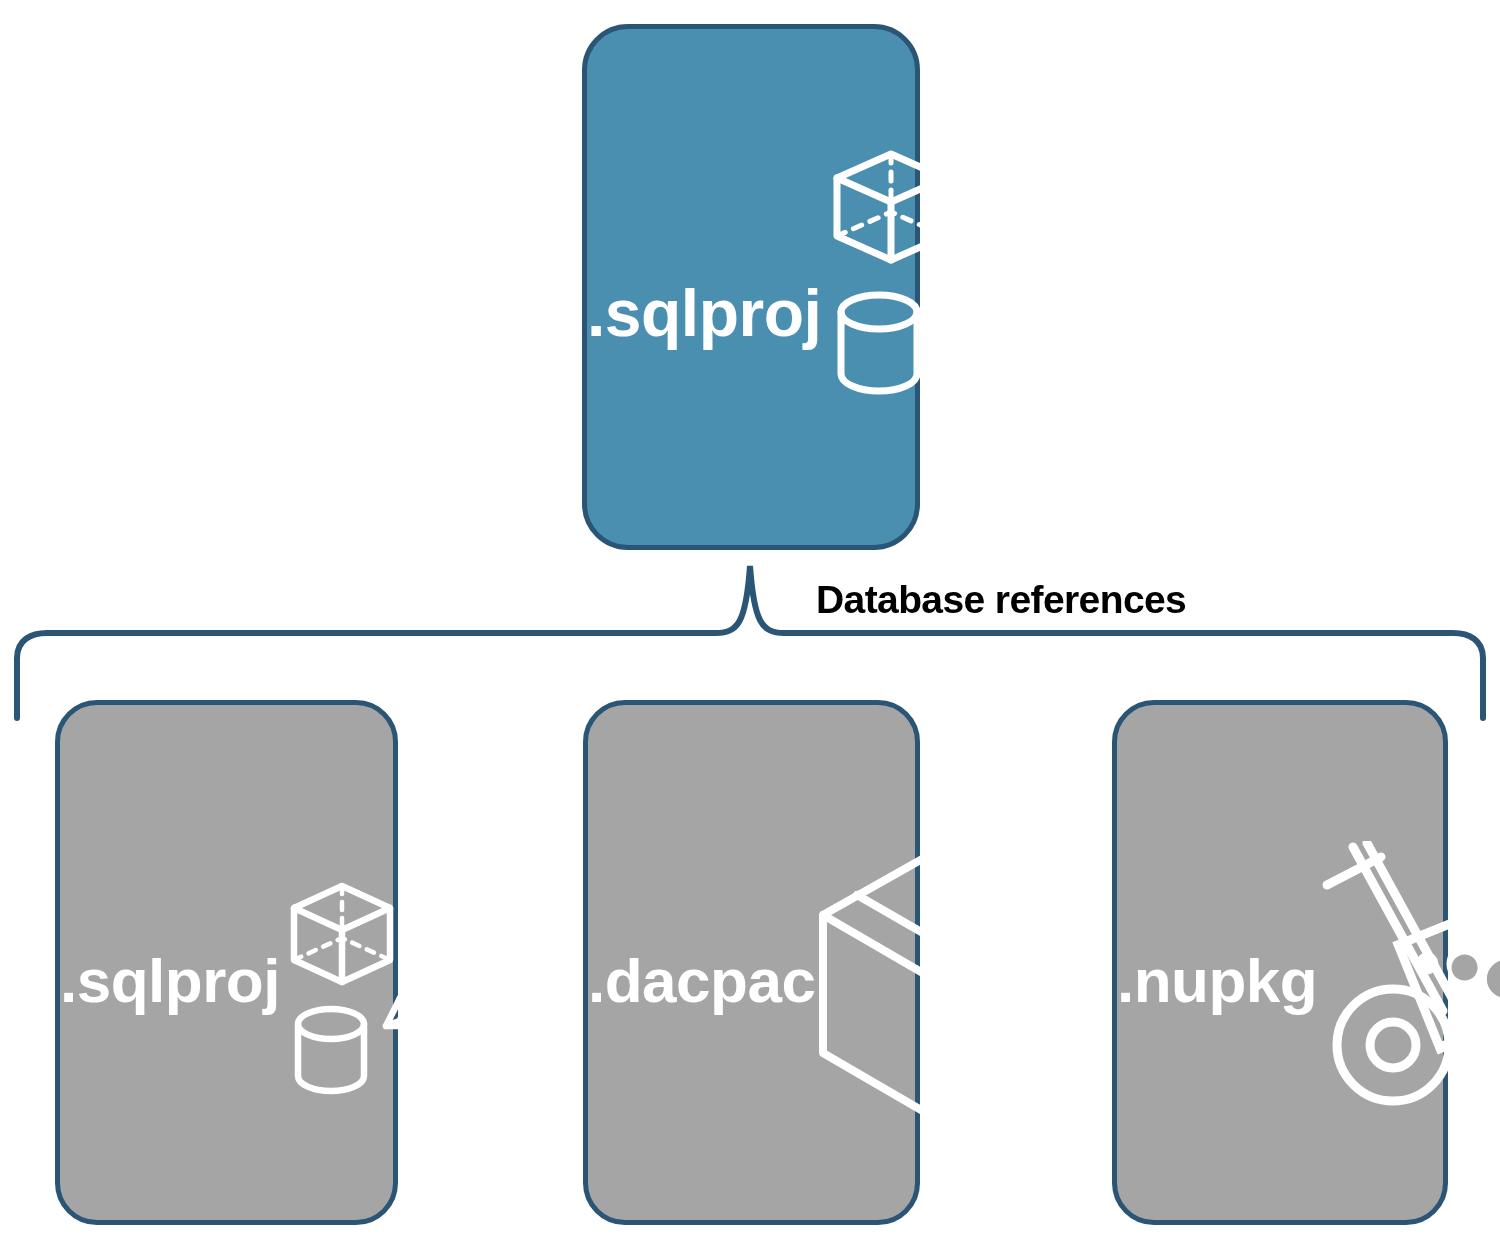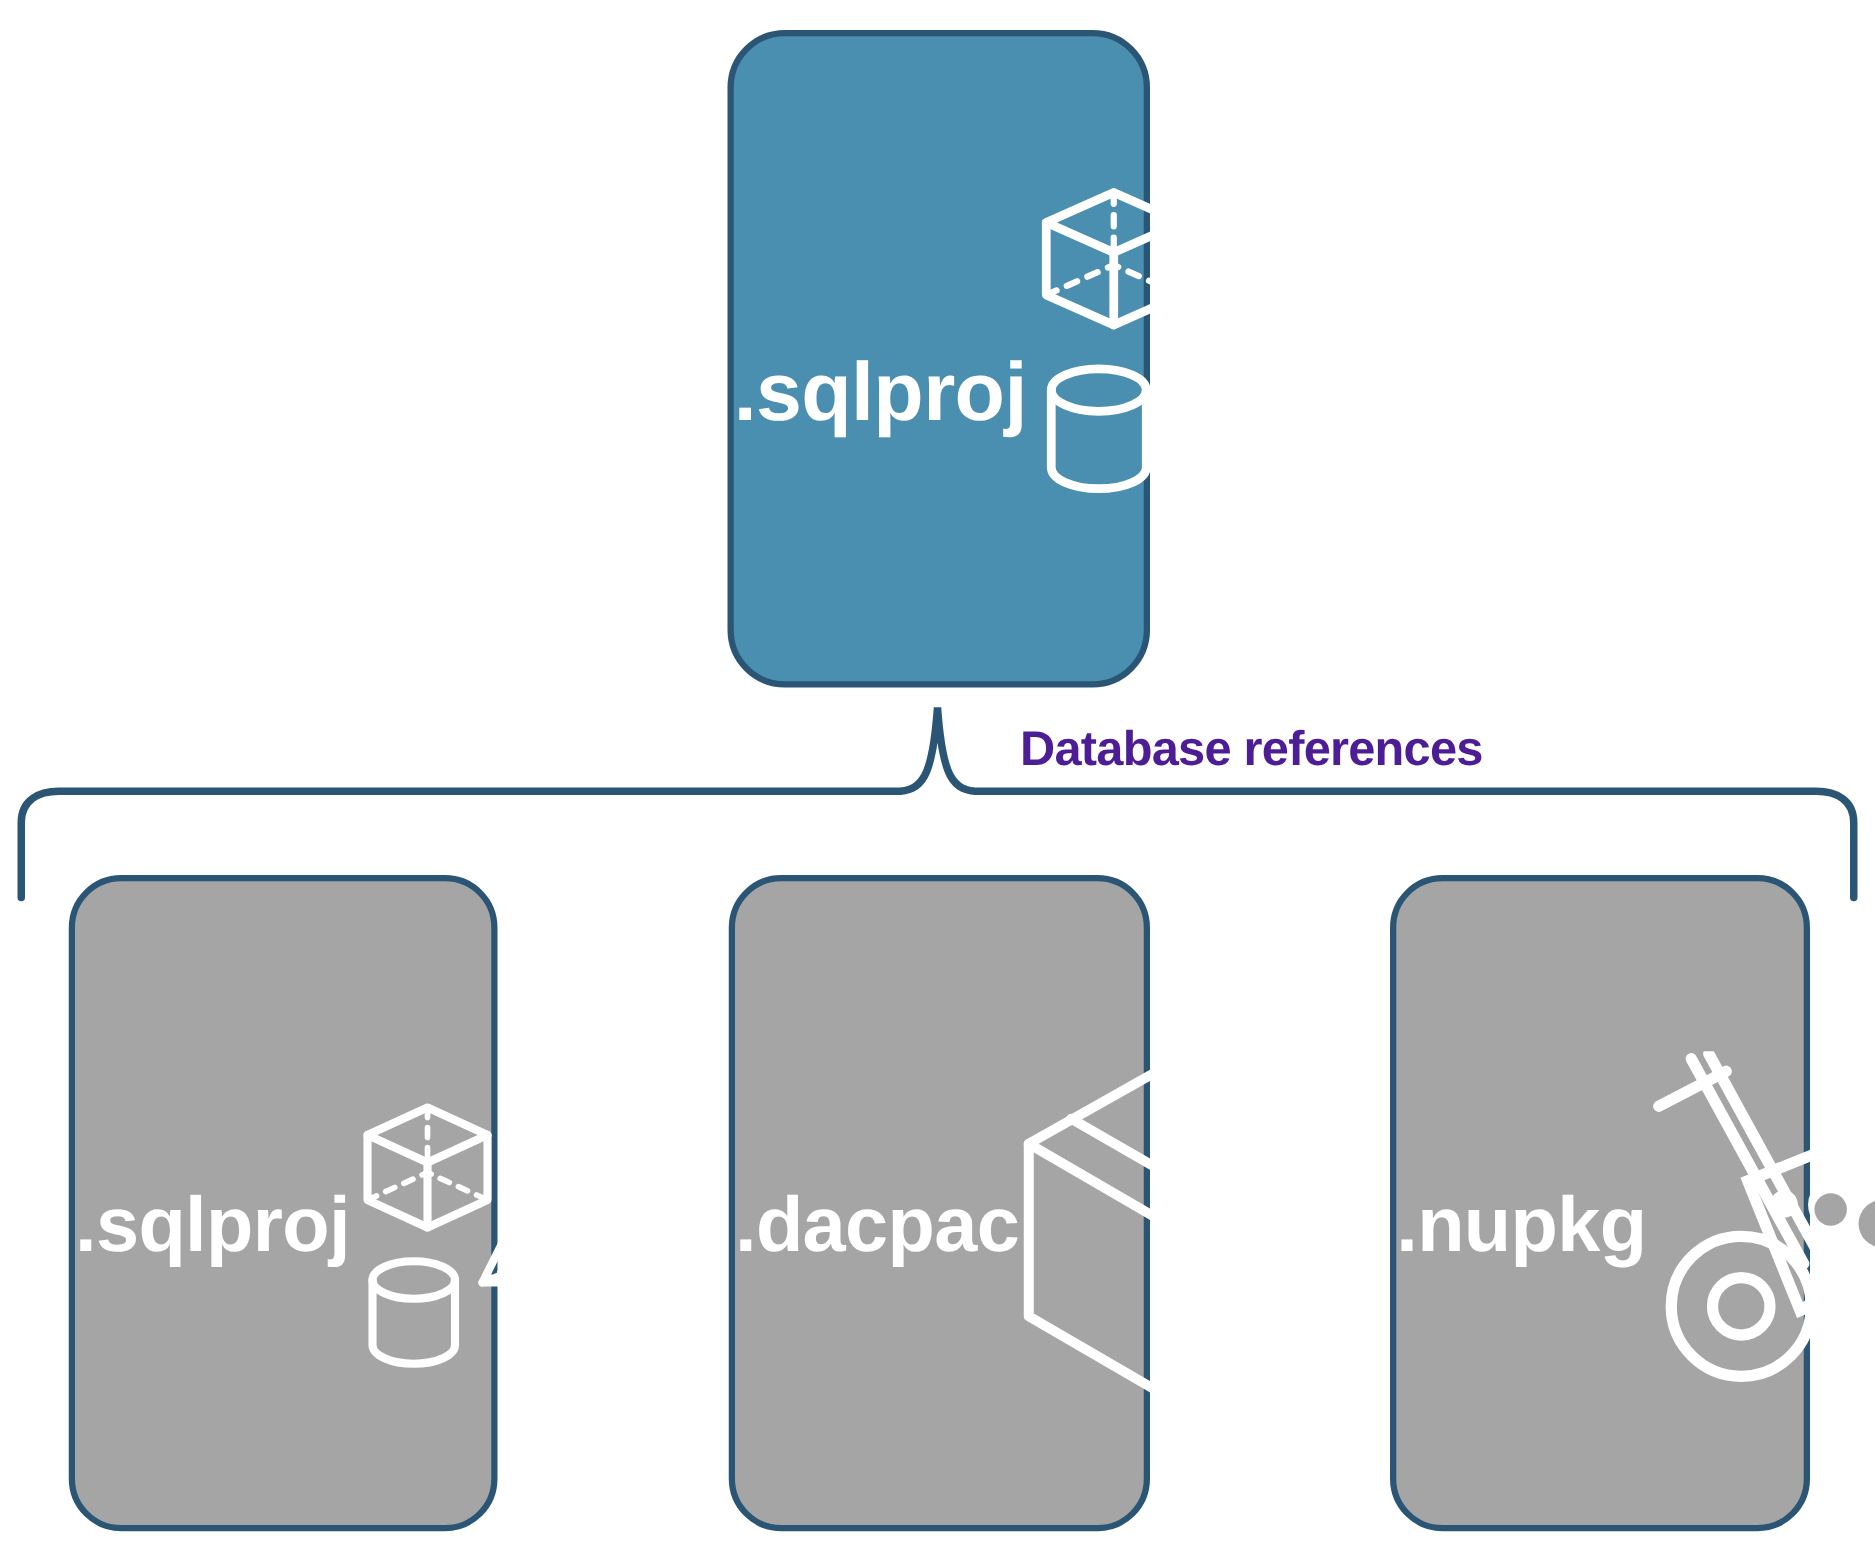--- a/index.html
+++ b/index.html
@@ -57,21 +57,21 @@
   .card.primary .card-art{margin-top:6px;}
   .card.secondary .card-art{margin-top:10px;}
 
   
   .brace-layer{position:absolute;left:0;top:548px;width:1500px;height:180px;}
   .brace-label{
     position:absolute;
     left:816px;top:580px;
     font-size:39px;
     font-weight:bold;
-    color:#4c1d95;
+    color:#000000;
     letter-spacing:-0.6px;
     white-space:nowrap;
     line-height:1;
   }
 </style>
 </head>
 <body>
 
 <div class="stage">
 

